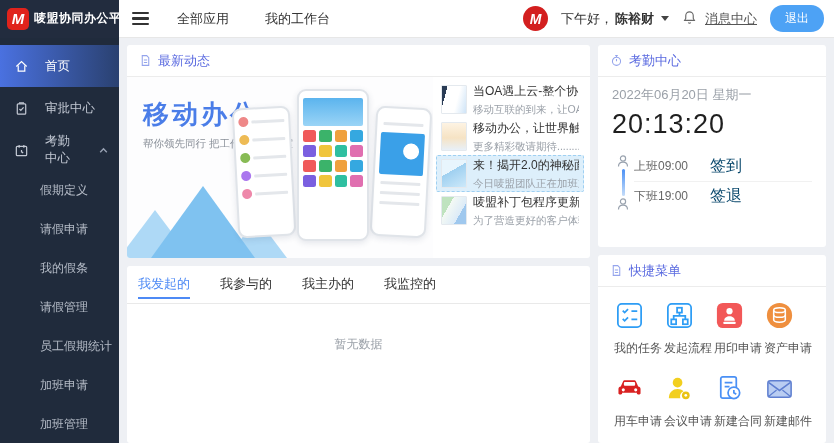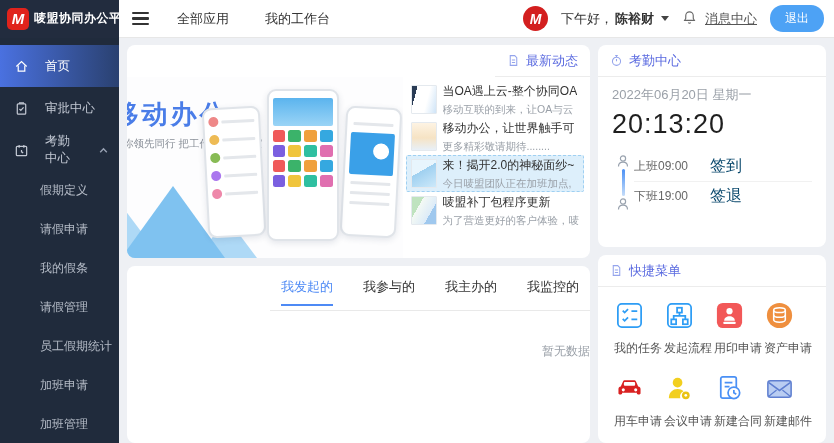--- a/index.html
+++ b/index.html
@@ -39,21 +39,21 @@
   .side-item.active { background:linear-gradient(90deg,#4a71e0 0%,#2a4170 100%); color:#fff; }
   .side-item .caret-up { margin-left:auto; }
   .sub-item { height:39px; line-height:39px; padding-left:40px; color:#b6bdc8; font-size:12px;
     cursor:pointer; white-space:nowrap; }
 
   
   .main { position:fixed; top:38px; left:119px; right:0; bottom:0; background:#eef0f4;
     padding:7px 8px 0 8px; display:flex; gap:8px; overflow:hidden; }
   .col-left { width:463px; display:flex; flex-direction:column; gap:8px; }
   .col-right { flex:1; display:flex; flex-direction:column; gap:8px; }
-  .panel { background:#fff; border-radius:8px; overflow:hidden;align-items:flex-end; }
+  .panel { background:#fff; border-radius:3px; overflow:hidden; }
   .panel-head { height:32px; display:flex; align-items:center; gap:6px; padding:0 12px;
     border-bottom:1px solid #ececec; color:#5a6ae0; font-size:13px; }
 
   
   .news-panel { height:213px; display:flex; flex-direction:column; }
   .news-body { flex:1; display:flex; min-height:0; }
   .banner { width:306px; position:relative; overflow:hidden; background:#fdfdfe; cursor:pointer; }
   .banner-headline { position:absolute; left:16px; top:20px; font-size:26px; font-weight:800;
     color:#4a7de8; letter-spacing:3px; }
   .banner-subline { position:absolute; left:16px; top:60px; font-size:10.5px; color:#8a9099; }
@@ -93,21 +93,21 @@
   .news-item:nth-child(1) .thumb { background:linear-gradient(105deg,#2a3c55 18%,#fff 18%,#fff 60%,#cfe4f7); }
   .news-item:nth-child(2) .thumb { background:linear-gradient(180deg,#fdf3e3,#f6e3c4 55%,#e8f0f8); }
   .news-item:nth-child(3) .thumb { background:linear-gradient(150deg,#e8f5fd 40%,#9fd0f0 40%,#cde9fa); }
   .news-item:nth-child(4) .thumb { background:linear-gradient(120deg,#bfe3bf 30%,#f4f9f4 30%,#dcebf8 70%,#9fc8ee 70%); }
   .news-text { min-width:0; }
   .news-title { font-size:12px; color:#333; white-space:nowrap; overflow:hidden; text-overflow:clip; }
   .news-desc { font-size:10.5px; color:#9aa0a8; white-space:nowrap; overflow:hidden; margin-top:3px; }
 
   
   .tabs-panel { flex:1; display:flex; flex-direction:column; }
-  .tabs-head { display:flex; gap:30px; padding:4px 11px; height:45px; align-items:center;
+  .tabs-head { display:flex; gap:30px; padding:4px 11px; height:38px; align-items:center;
     border-bottom:1px solid #e9e9e9; }
   .tab { font-size:13px; color:#333; height:100%; display:flex; align-items:center;
     border-bottom:2px solid transparent; cursor:pointer; }
   .tab.active { color:#4e8af5; border-bottom-color:#4e8af5; }
   .empty-text { text-align:center; color:#9aa0a8; font-size:12px; padding-top:32px; }
 
   
   .att-panel { height:202px; }
   .att-body { padding:9px 14px 0; }
   .att-date { font-size:13px; color:#9aa0a8; }

